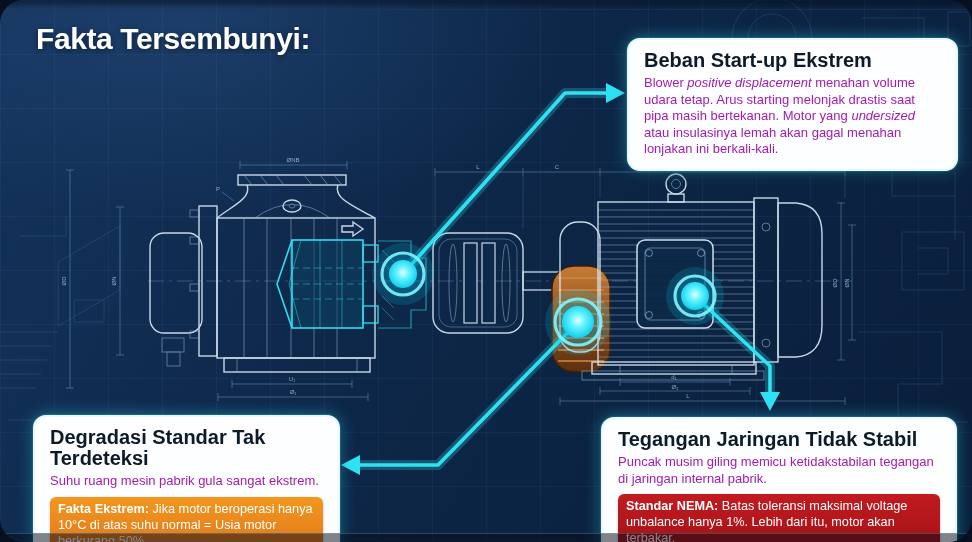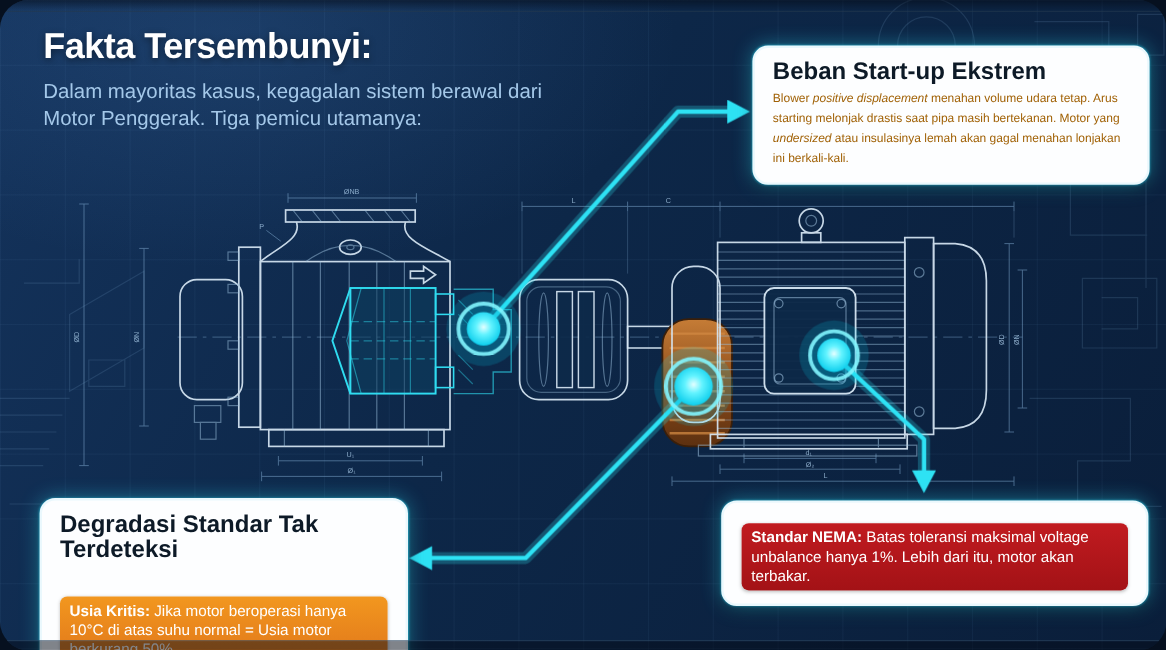--- a/index.html
+++ b/index.html
@@ -23,21 +23,21 @@
     background:rgba(4,10,22,.5);border-top:1px solid rgba(130,190,240,.28);}
   svg.layer{position:absolute;inset:0;}
   .header{position:absolute;left:36px;top:22px;}
   .title{color:#ffffff;font-size:30px;line-height:34px;font-weight:700;letter-spacing:-.4px;
     text-shadow:0 2px 6px rgba(0,0,0,.45);}
   .subtitle{margin-top:10px;color:#a4c8e9;font-size:17px;line-height:22px;font-weight:400;}
   .callout{position:absolute;background:#fdfeff;border:2px solid #eaf8fd;border-radius:13px;
     padding:10px 15px 11px 15px;box-sizing:border-box;
     box-shadow:0 0 16px rgba(46,214,244,.45),0 0 2px rgba(46,214,244,.6),0 5px 12px rgba(0,0,0,.35);}
   .callout-title{font-size:20px;font-weight:700;color:#0d1a27;line-height:21px;margin-bottom:4px;}
-  .callout-body{font-size:10px;color:#a16207;line-height:16.5px;}
+  .callout-body{font-size:13px;color:#a21caf;line-height:16.5px;}
   .callout-body em{font-style:italic;}
   .hl{margin-top:7px;border-radius:6px;padding:4px 8px;color:#ffffff;font-size:12.7px;line-height:16px;}
   .hl strong{font-weight:700;margin-top:12px;}
   .hl-orange{background:linear-gradient(180deg,#f2971f,#e0761a);box-shadow:0 1px 3px rgba(0,0,0,.25);}
   .hl-red{background:linear-gradient(180deg,#c11b20,#a31216);box-shadow:0 1px 3px rgba(0,0,0,.25);}
   .co-startup{left:627px;top:38px;width:331px;}
   .co-insulation{left:33px;top:415px;width:307px;}
   .co-voltage{left:601px;top:417px;width:356px;}
 </style>
 </head>
@@ -226,38 +226,39 @@
       <circle cx="695" cy="296" r="29" fill="rgba(0,225,255,0.16)"></circle>
       <circle cx="695" cy="296" r="20" fill="rgba(0,160,200,0.25)" stroke="rgba(130,246,255,0.9)" stroke-width="3.2"></circle>
       <circle cx="695" cy="296" r="14" fill="url(#dotGrad)"></circle>
     </g>
   </svg>
 
   <div class="header">
     <div class="title">
       <div>Fakta Tersembunyi:</div>
     </div>
-    <div class="subtitle">
-      <div>Dalam mayoritas kasus, kegagalan sistem berawal dari</div>
-      <div>Motor Penggerak. Tiga pemicu utamanya:</div>
-    </div>
   </div>
 
   <div class="callout co-startup">
     <div class="callout-title">Beban Start-up Ekstrem</div>
     <div class="callout-body"><span>Blower </span><em>positive displacement</em><span> menahan volume udara tetap. Arus starting melonjak drastis saat pipa masih bertekanan. Motor yang </span><em>undersized</em><span> atau insulasinya lemah akan gagal menahan lonjakan ini berkali-kali.</span></div>
   </div>
 
   <div class="callout co-insulation">
     <div class="callout-title">Degradasi Standar Tak Terdeteksi</div>
     <div class="callout-body">
-      <br>
+      <span>Suhu ruang mesin pabrik gula sangat ekstrem.</span><br>
     </div>
-    <div class="hl hl-orange"><strong>Usia Kritis:</strong><span> Jika motor beroperasi hanya 10°C di atas suhu normal = Usia motor berkurang 50%.</span></div>
+    <div class="hl hl-orange"><strong>Fakta Ekstrem:</strong><span> Jika motor beroperasi hanya 10°C di atas suhu normal = Usia motor berkurang 50%.</span></div>
   </div>
 
   <div class="callout co-voltage">
+    <div class="callout-title">Tegangan Jaringan Tidak Stabil</div>
+    <div class="callout-body">
+      <span>Puncak musim giling memicu ketidakstabilan tegangan</span><br>
+      <span>di jaringan internal pabrik.</span>
+    </div>
     <div class="hl hl-red"><strong>Standar NEMA:</strong><span> Batas toleransi maksimal voltage unbalance hanya 1%. Lebih dari itu, motor akan terbakar.</span></div>
   </div>
 
   <div class="edge-top"></div>
   <div class="edge-bottom"></div>
 </div>
 
 </body></html>

